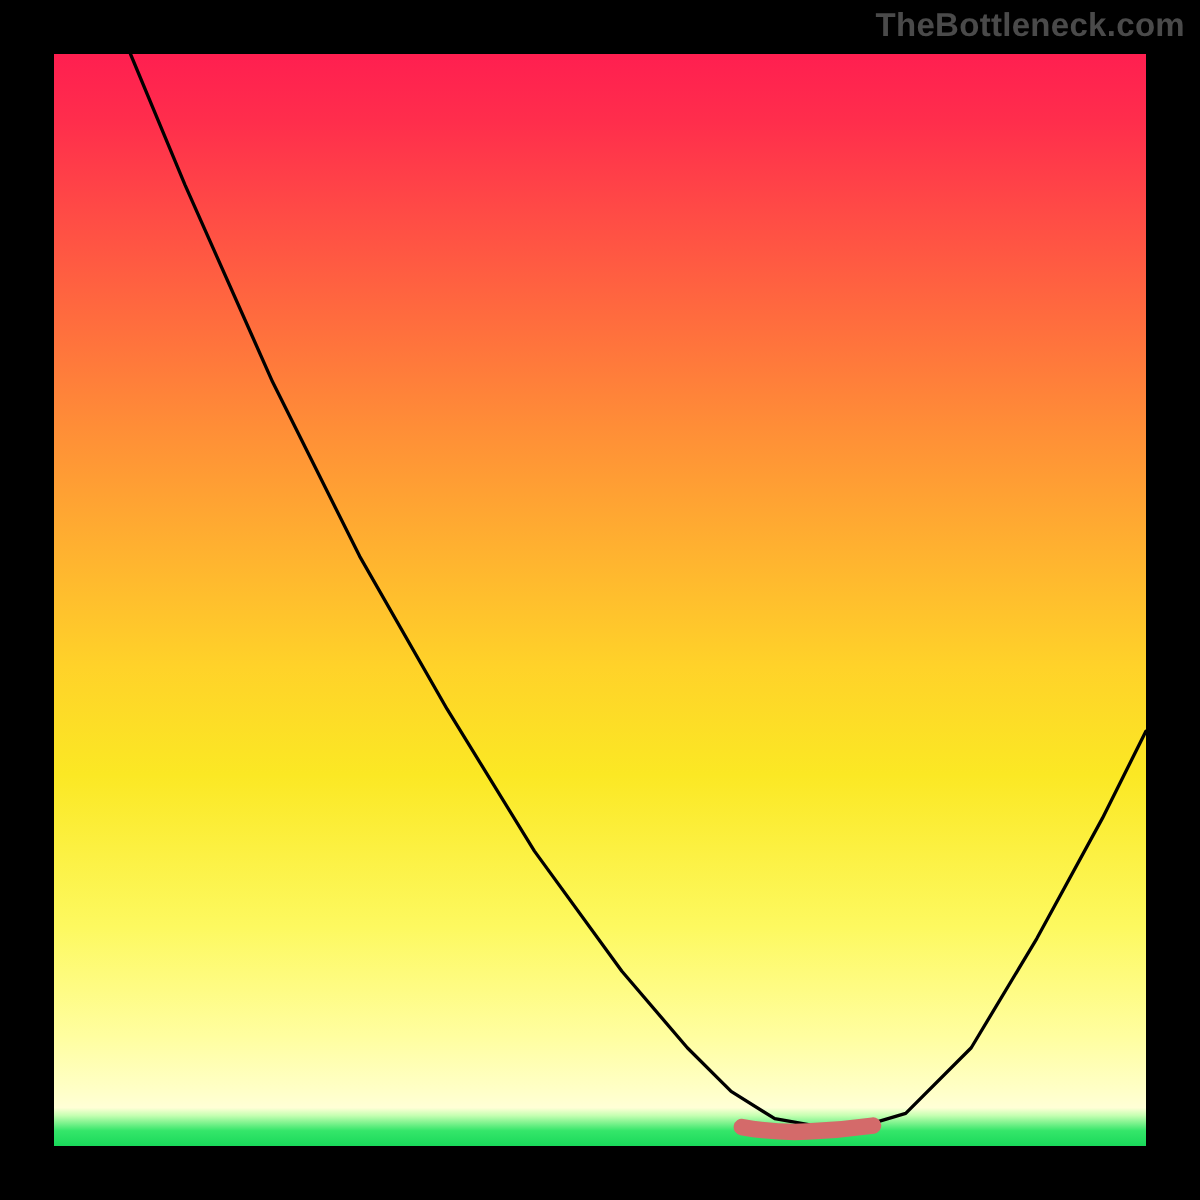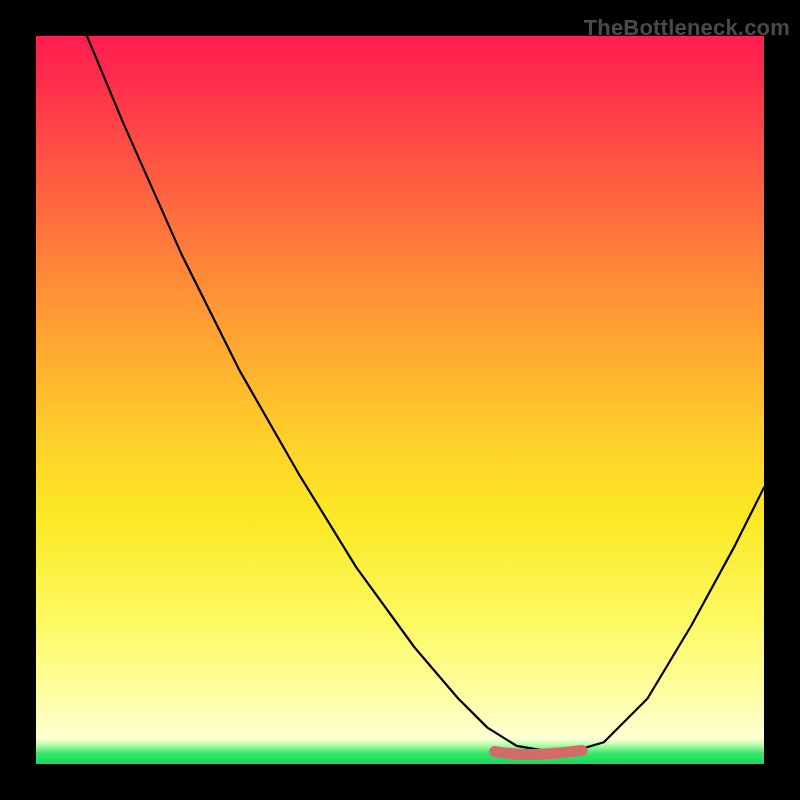--- a/index.html
+++ b/index.html
@@ -12,21 +12,21 @@
     font-family: Arial, Helvetica, sans-serif;
   }
   .wrap {
     position: relative;
     width: 800px;
     height: 800px;
     background: #000;
   }
   .attribution {
     position: absolute;
-    top: 15px;
+    top: 4px;
     right: 10px;
     color: #4a4a4a;
     font-size: 22px;
     font-weight: 600;
     letter-spacing: 0.2px;
     z-index: 20;
   }
   .plot-area {
     position: absolute;
     left: 36px;

